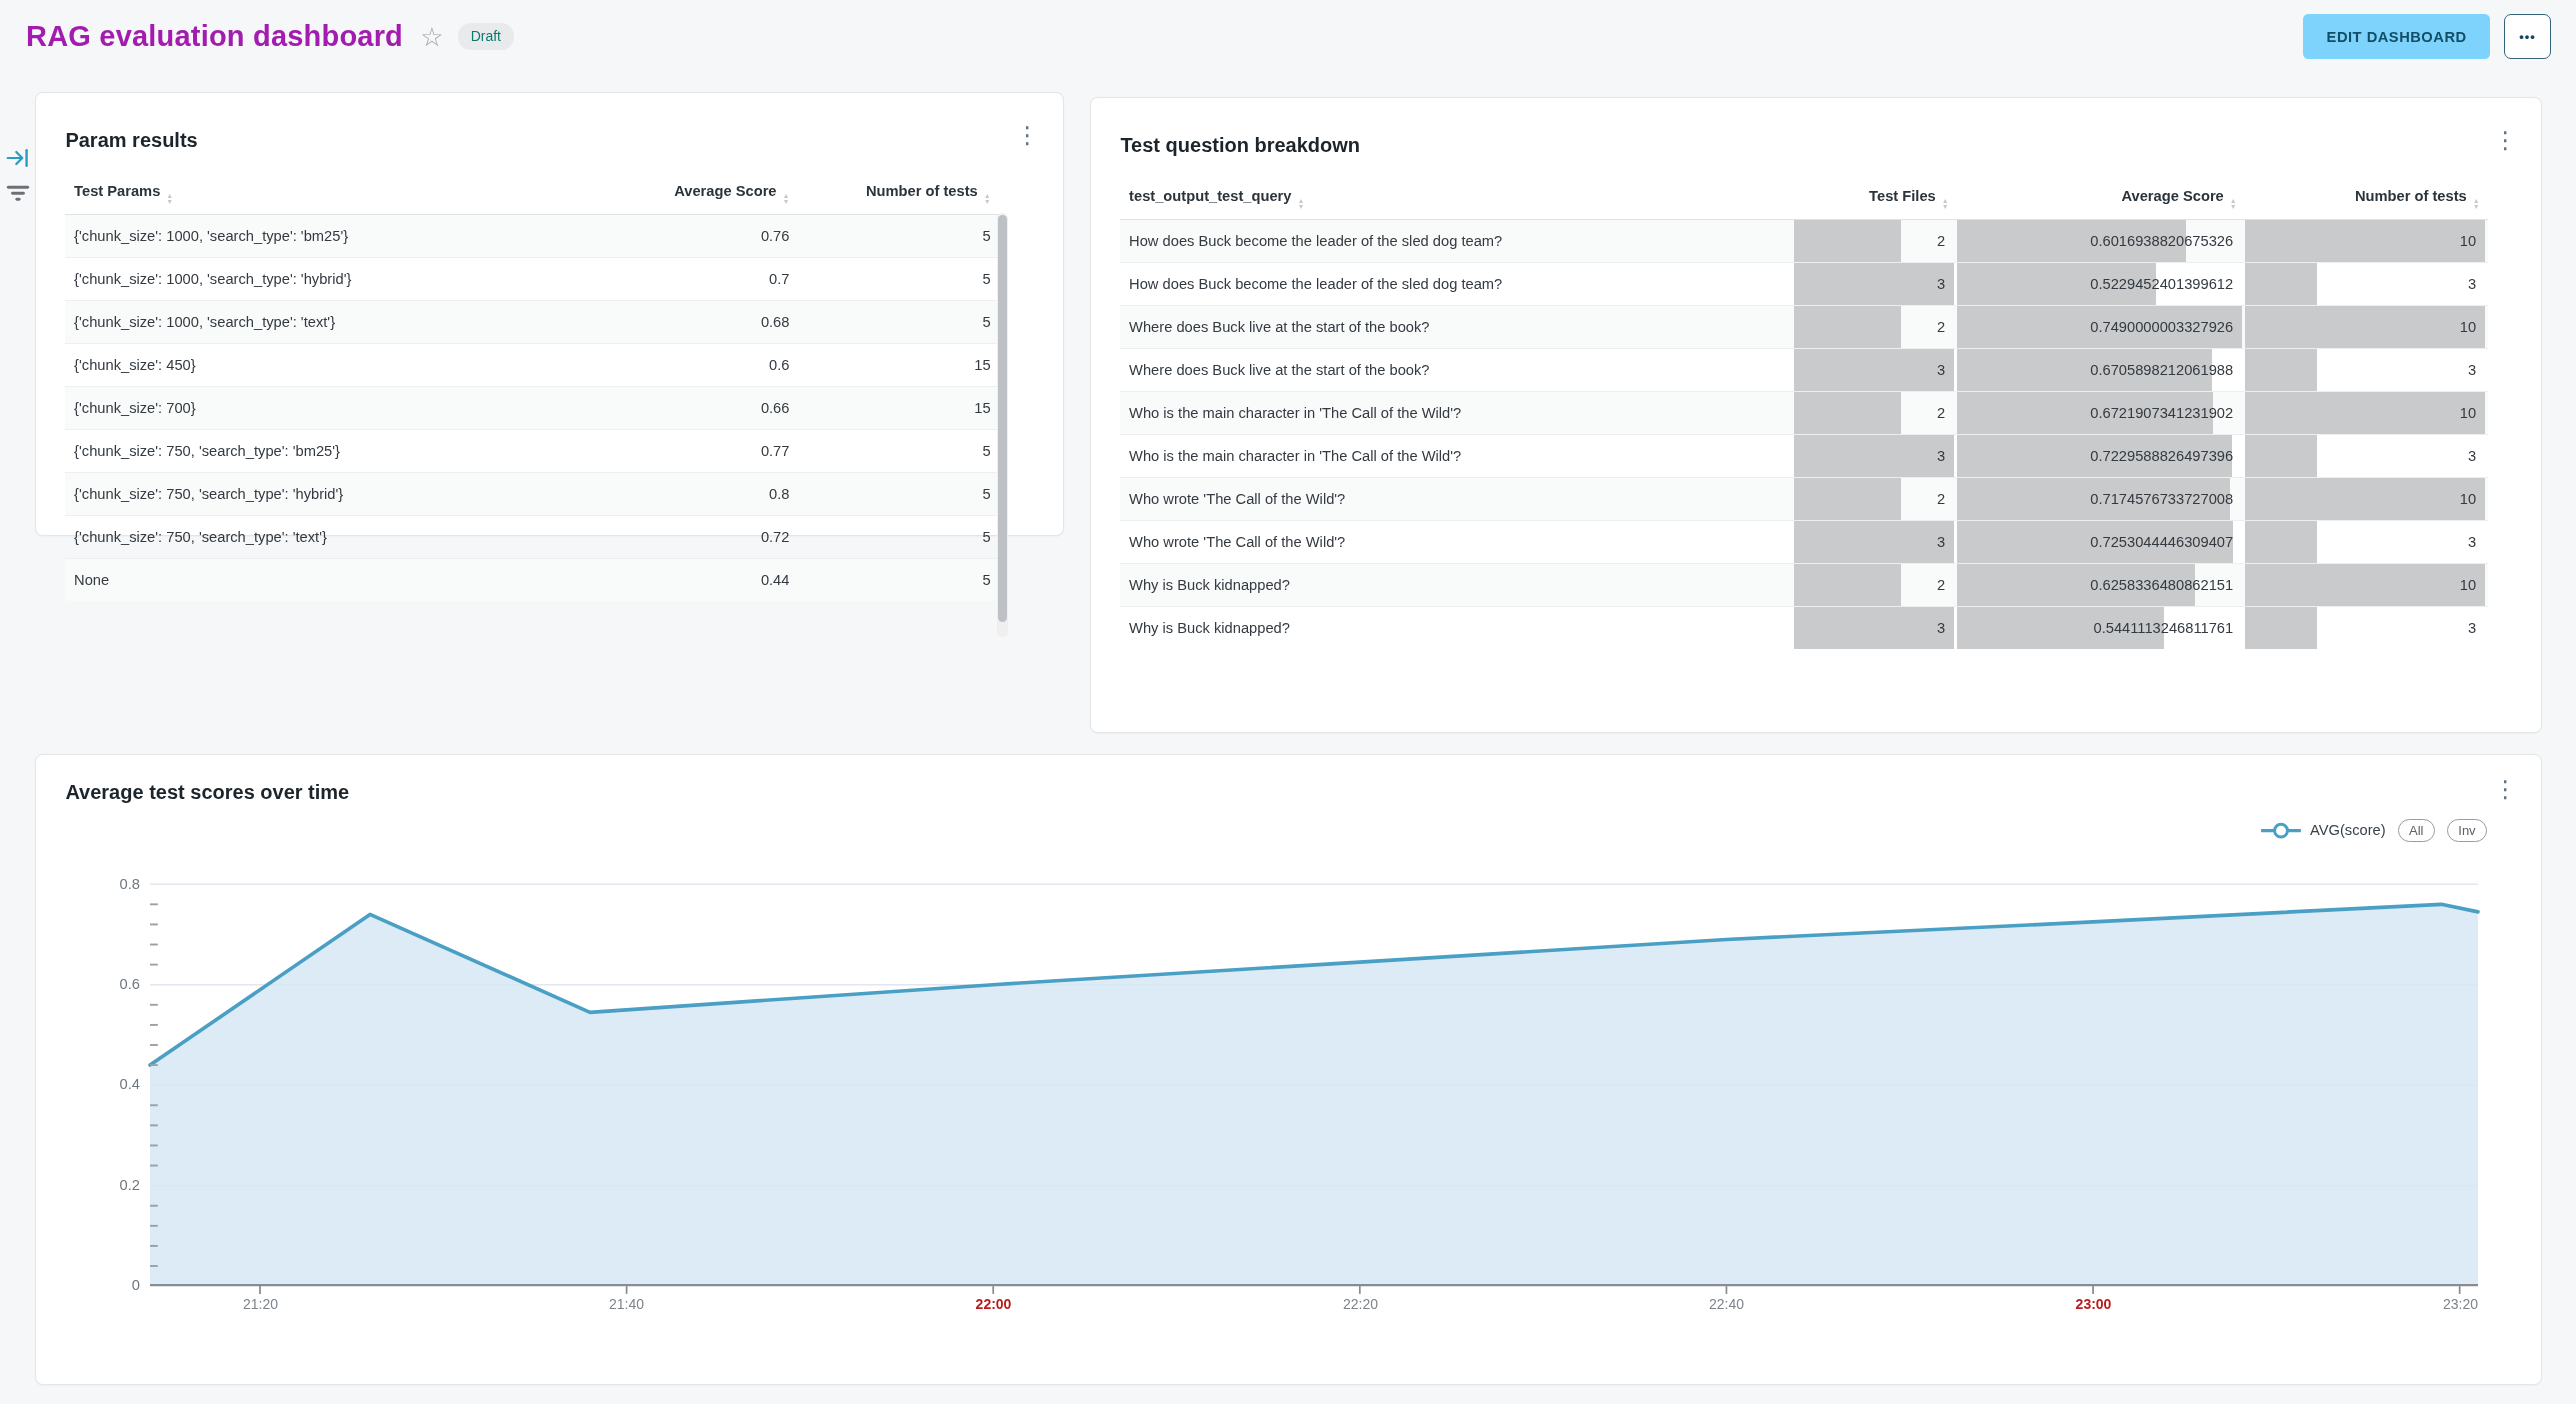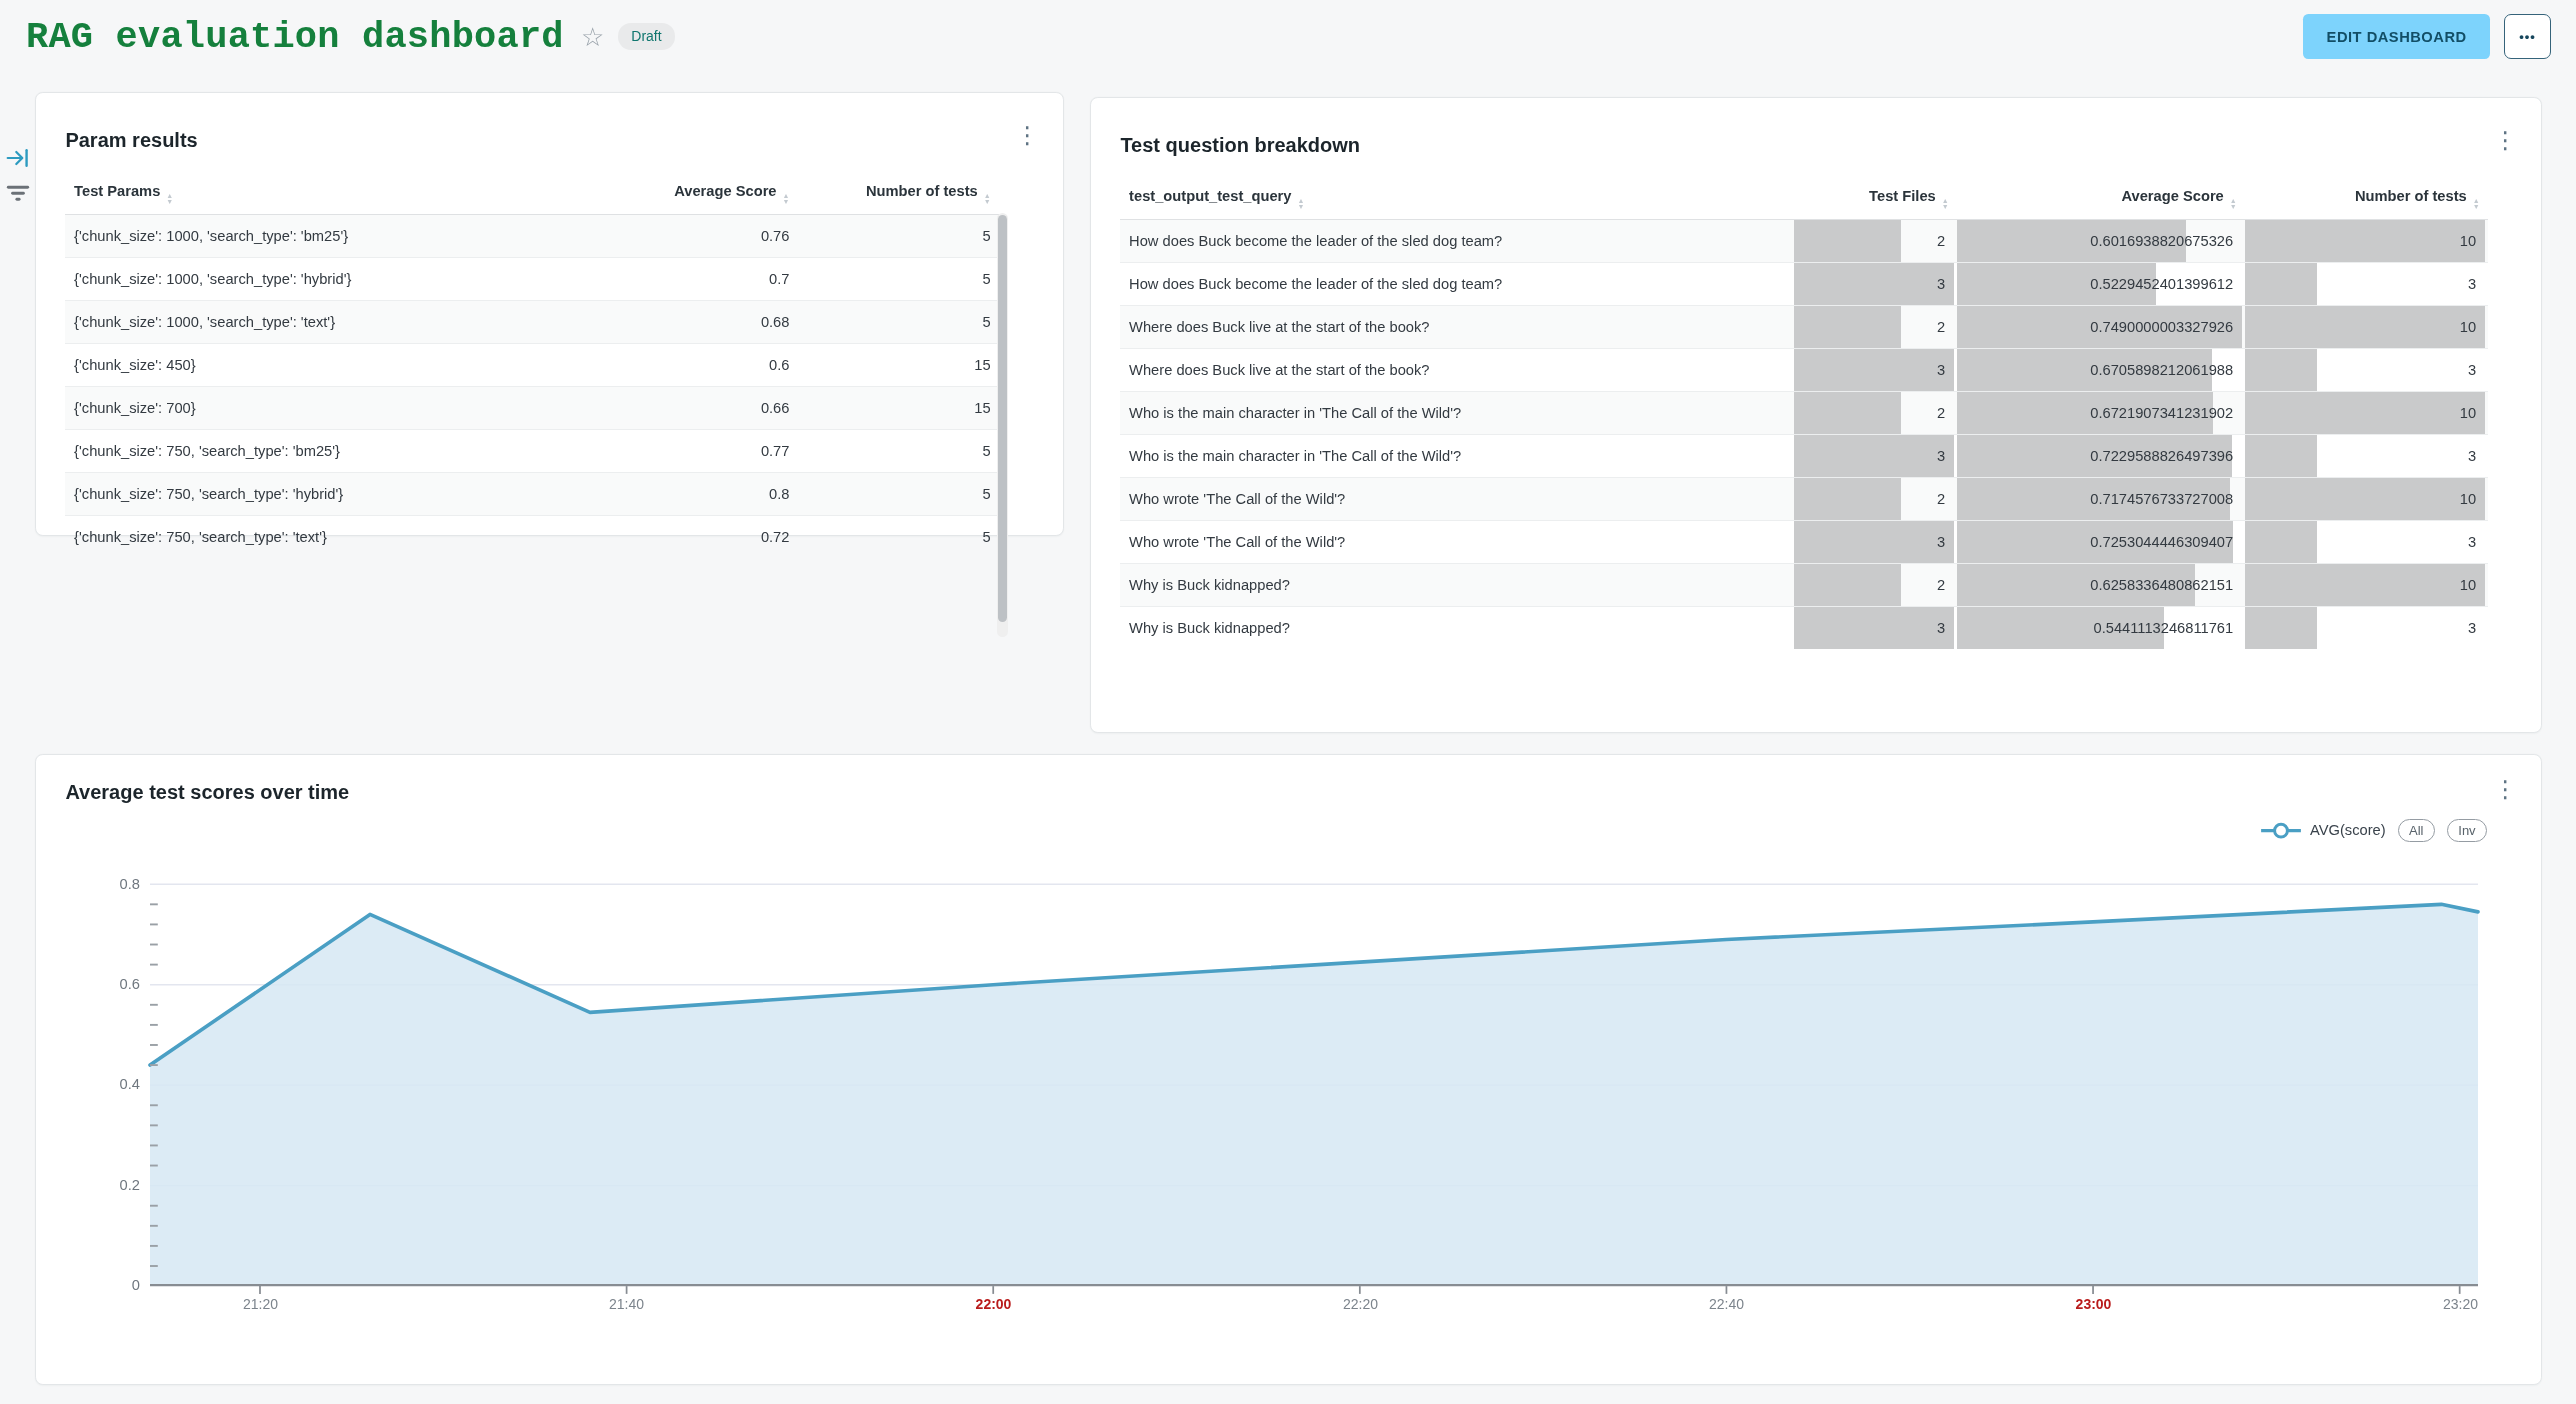--- a/index.html
+++ b/index.html
@@ -2,21 +2,21 @@
 <html style="font-size:14px"><head>
 <meta charset="utf-8">
 <style>
   html,body{margin:0;padding:0;}
   body{
     width:2576px;height:1405px;position:relative;overflow:hidden;
     background:#f6f7f8;font-family:"Liberation Sans",sans-serif;color:#333a41;
   }
   
   .topbar{position:absolute;top:0;left:0;width:2576px;height:73px;display:flex;align-items:center;padding:0 25px 0 26px;box-sizing:border-box;}
-  .page-title{font-size:37px;font-weight:700;color:#15803d;letter-spacing:0.2px;font-family:Liberation Mono, monospace;}
+  .page-title{font-size:29px;font-weight:700;color:#a21caf;letter-spacing:0.2px;}
   .star{font-size:26px;color:#9aa3ab;margin:0 14px 0 17.3px;cursor:pointer;line-height:1;}
   .badge{background:#e9eaeb;color:#0f766e;font-size:14px;border-radius:13px;padding:5.2px 13px;line-height:1.2;}
   .spacer{flex:1;}
   .btn-edit{background:#7dd3fc;color:#124e66;font-weight:700;font-size:14.7px;letter-spacing:0.5px;border:none;border-radius:5.2px;height:45px;padding:0 23.4px;cursor:pointer;}
   .btn-more{margin-left:14px;background:#fff;border:1.4px solid #35637a;border-radius:7px;width:47px;height:45px;color:#16465c;font-size:13px;font-weight:700;letter-spacing:0.9px;cursor:pointer;display:flex;align-items:center;justify-content:center;}
   
   .side-controls{position:absolute;left:3.5px;top:146px;width:29.4px;display:flex;flex-direction:column;align-items:center;gap:14px;}
   .side-controls svg{cursor:pointer;display:block;}
   
   .card{position:absolute;background:#fff;border:0.9px solid #e3e6e8;border-radius:7.8px;box-shadow:0 0.9px 1.7px rgba(30,40,50,.04);box-sizing:border-box;}
@@ -142,20 +142,25 @@
             <td class="num">5</td>
           </tr>
           <tr>
             <td class="">{'chunk_size': 750, 'search_type': 'hybrid'}</td>
             <td class="num">0.8</td>
             <td class="num">5</td>
           </tr>
           <tr>
             <td class="">{'chunk_size': 750, 'search_type': 'text'}</td>
             <td class="num">0.72</td>
+            <td class="num">5</td>
+          </tr>
+          <tr>
+            <td class="">None</td>
+            <td class="num">0.44</td>
             <td class="num">5</td>
           </tr>
         </tbody>
     </table>
   </div>
   <div class="vscroll">
       <div class="thumb"></div>
     </div>
 </div>
 

